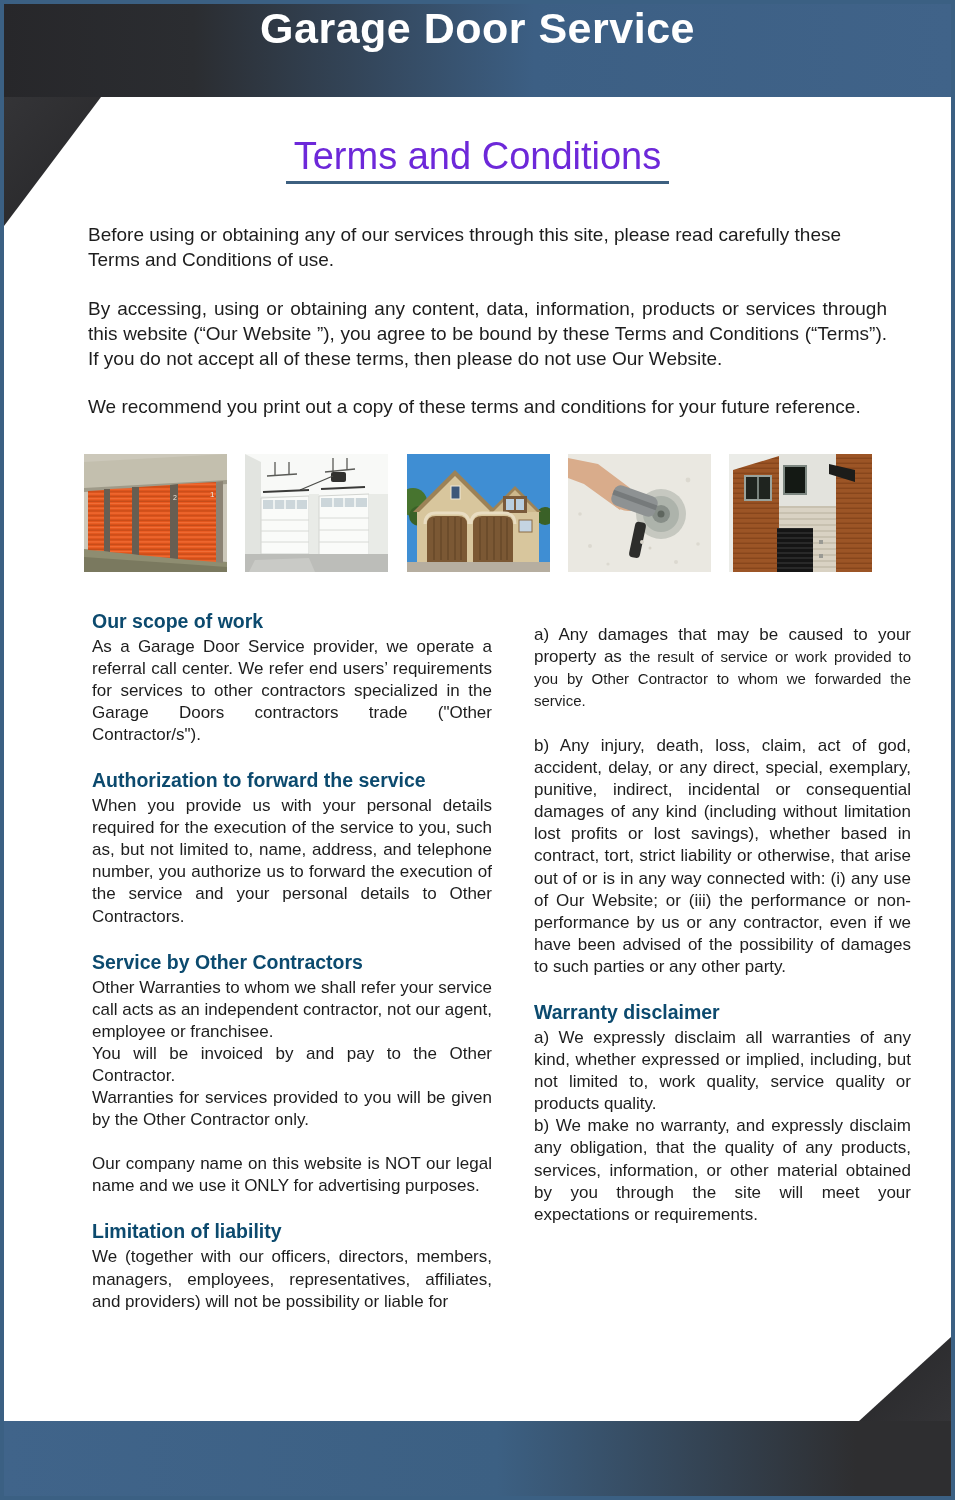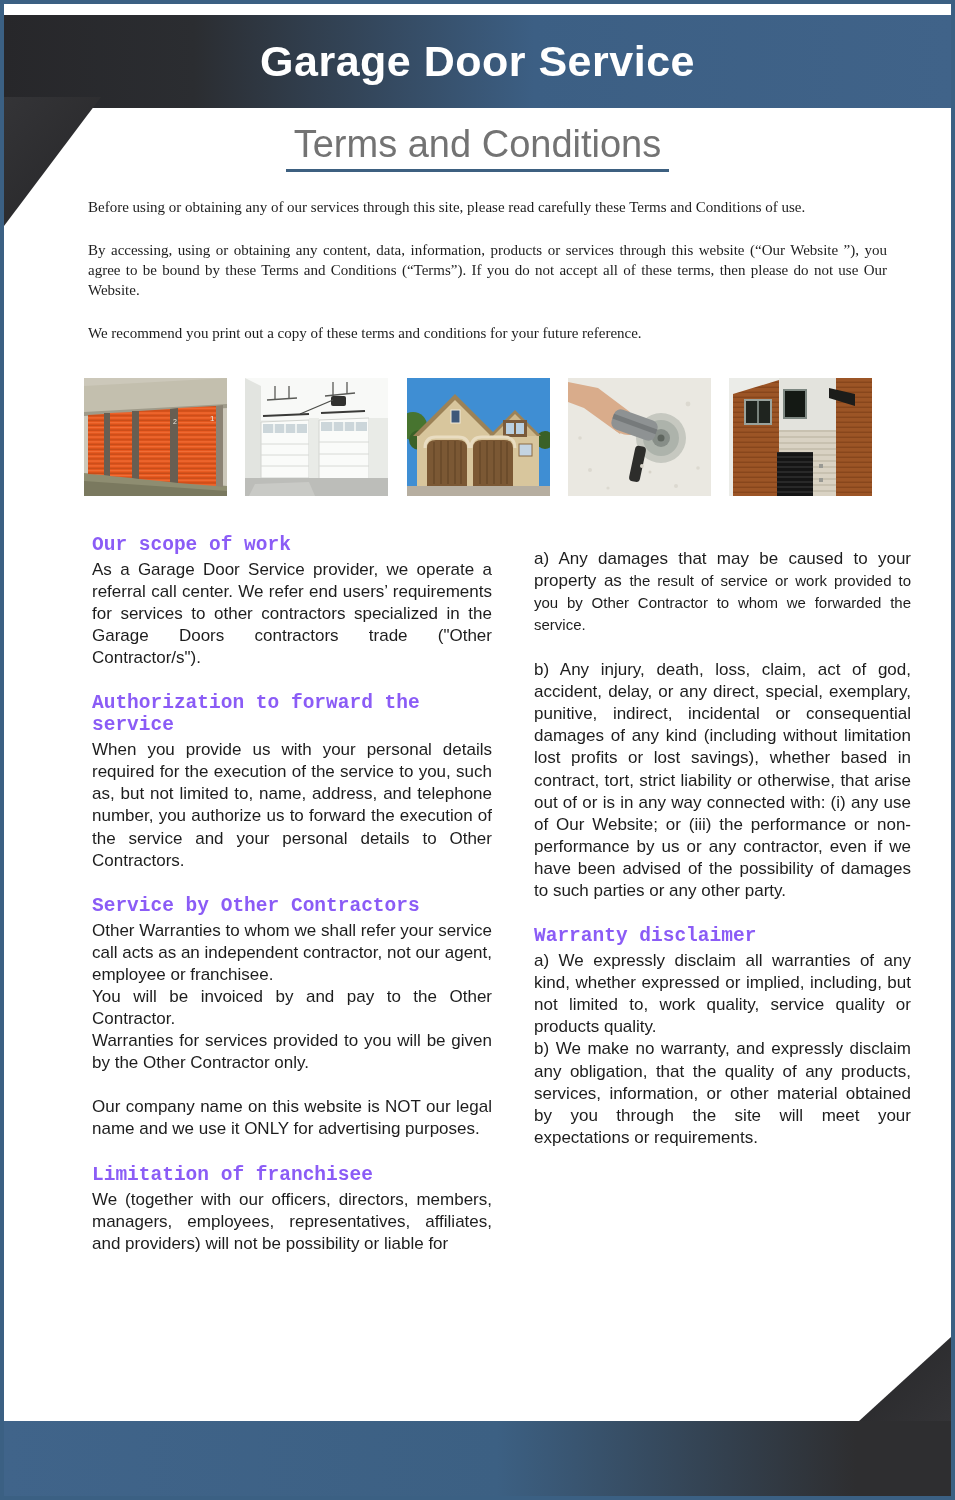--- a/index.html
+++ b/index.html
@@ -3,58 +3,58 @@
 <meta charset="utf-8">
 <style>
   html,body{margin:0;padding:0;background:#555;}
   .page{
     position:relative;width:955px;height:1500px;margin:0 auto;
     background:#ffffff;border:4px solid #3b6083;box-sizing:border-box;overflow:hidden;
     font-family:"Liberation Sans","DejaVu Sans",sans-serif;color:#1d1d1d;
   }
   
   .header{
-    position:absolute;top:11px;left:0;right:0;height:93px;
+    position:absolute;top:0;left:0;right:0;height:93px;
     background:linear-gradient(90deg,#27272a 0%,#2b2d31 20%,#3c5f84 56%,#406389 100%);
-    display:flex;align-items:center;justify-content:center;
+    display:flex;align-items:flex-start;justify-content:center;
   }
   .header h1{margin:0;color:#ffffff;font-size:43px;font-weight:bold;letter-spacing:.5px;}
   .footer{
     position:absolute;bottom:0;left:0;right:0;height:75px;
     background:linear-gradient(90deg,#40648a 0%,#3c6083 52%,#2e2e30 90%);
   }
   .corner-tl{
     position:absolute;top:93px;left:0;width:97px;height:129px;
     background:linear-gradient(135deg,#343437 0%,#262628 100%);
     clip-path:polygon(0 0,100% 0,0 100%);
   }
   .corner-br{
     position:absolute;bottom:75px;right:0;width:92px;height:84px;
     background:linear-gradient(315deg,#343437 0%,#262628 100%);
     clip-path:polygon(100% 0,100% 100%,0 100%);
   }
   
   .content{position:absolute;top:93px;left:0;right:0;}
   .subtitle-wrap{text-align:center;margin-top:26px;}
   .subtitle{
-    display:inline-block;margin:0;font-weight:normal;font-size:38px;color:#737373;
+    display:inline-block;margin:12px;font-weight:normal;font-size:38px;color:#6d28d9;
     border-bottom:3px solid #3d6080;padding:0 8px 3px;text-align:center;
   }
-  .intro{margin:23px 64px 0 84px;font-size:15px;line-height:1.33;font-family:Liberation Serif, serif;}
+  .intro{margin:23px 64px 0 84px;font-size:19px;line-height:1.33;}
   .intro.first{margin-top:26px;}
   .intro.justify{text-align:justify;}
   
   .photos{display:flex;justify-content:space-between;margin:34px 79px 0 80px;}
   .photo{width:143px;height:118px;margin:0;}
   .photo svg{width:100%;height:100%;display:block;}
   
   .columns{display:grid;grid-template-columns:400px 377px;column-gap:42px;margin:38px 40px 0 88px;}
   .col-right{padding-top:14px;}
   section{margin-bottom:23px;}
-  section h3{margin:0 0 3px 0;font-size:19.5px;color:#8b5cf6;font-family:Liberation Mono, monospace;}
+  section h3{margin:0 0 3px 0;font-size:19.5px;color:#0c4a6e;}
   .body-p{margin:0;font-size:17px;line-height:1.3;text-align:justify;}
   .body-p.gap-above{margin-top:22px;}
   .small-inline{font-size:15px;}
 </style>
 </head>
 <body>
 
 <div class="page">
 
   <div class="header">
@@ -262,21 +262,21 @@
           <p class="body-p">When you provide us with your personal details required for the execution of the service to you, such as, but not limited to, name, address, and telephone number, you authorize us to forward the execution of the service and your personal details to Other Contractors.</p>
         </section>
         <section>
           <h3>Service by Other Contractors</h3>
           <p class="body-p">Other Warranties to whom we shall refer your service call acts as an independent contractor, not our agent, employee or franchisee.</p>
           <p class="body-p">You will be invoiced by and pay to the Other Contractor.</p>
           <p class="body-p">Warranties for services provided to you will be given by the Other Contractor only.</p>
           <p class="body-p gap-above">Our company name on this website is NOT our legal name and we use it ONLY for advertising purposes.</p>
         </section>
         <section>
-          <h3>Limitation of franchisee</h3>
+          <h3>Limitation of liability</h3>
           <p class="body-p">We (together with our officers, directors, members, managers, employees, representatives, affiliates, and providers) will not be possibility or liable for</p>
         </section>
       </div>
 
       <div class="col-right">
         <section>
           <p class="body-p"><span>a) Any damages that may be caused to your property as </span><span class="small-inline">the result of service or work provided to you by Other Contractor to whom we forwarded the service.</span></p>
         </section>
         <section>
           <p class="body-p">b) Any injury, death, loss, claim, act of god, accident, delay, or any direct, special, exemplary, punitive, indirect, incidental or consequential damages of any kind (including without limitation lost profits or lost savings), whether based in contract, tort, strict liability or otherwise, that arise out of or is in any way connected with: (i) any use of Our Website; or (iii) the performance or non-performance by us or any contractor, even if we have been advised of the possibility of damages to such parties or any other party.</p>

